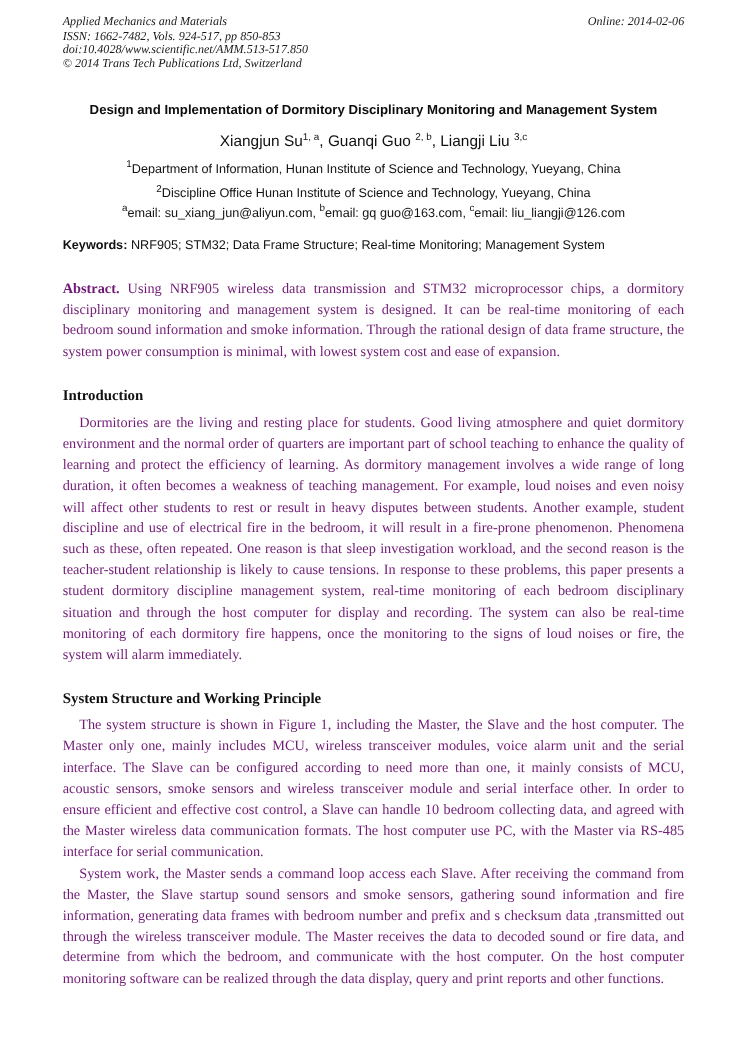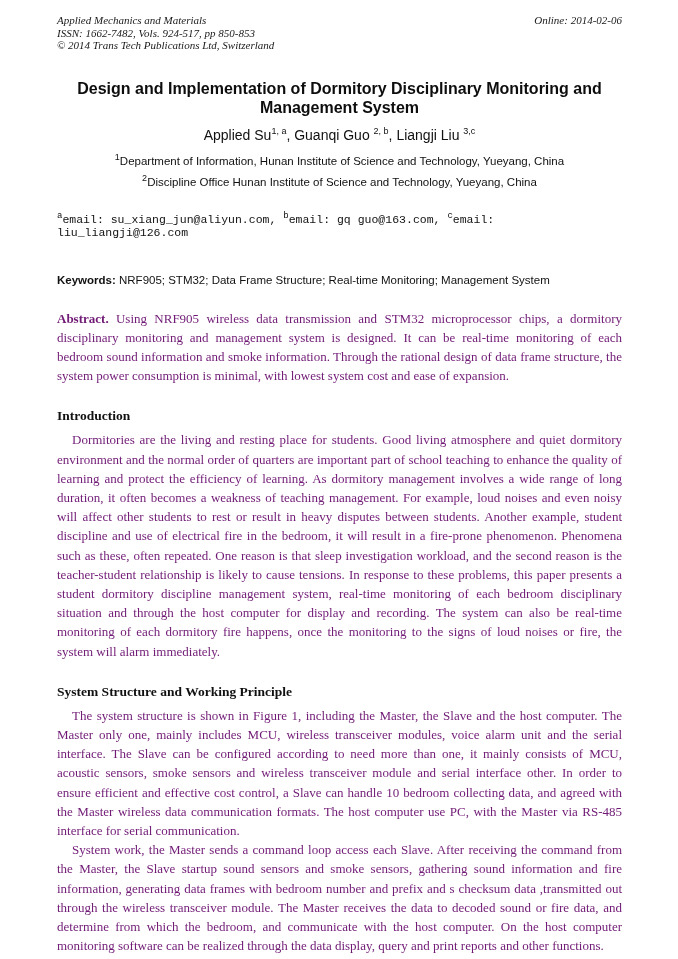--- a/index.html
+++ b/index.html
@@ -29,21 +29,21 @@
     color: #191919;
   }
   .hdr-left div { white-space: nowrap; }
   .hdr-right { white-space: nowrap; }
   
   .title {
     margin: 27px 8px 0 8px;
     text-align: center;
     font-family: "Liberation Sans", sans-serif;
     font-weight: bold;
-    font-size: 16px;
+    font-size: 12px;
     line-height: 19px;
     color: #0d0d0d;
   }
   .authors {
     margin-top: 9px;
     text-align: center;
     font-family: "Liberation Sans", sans-serif;
     font-size: 14px;
     line-height: 18px;
   }
@@ -53,28 +53,28 @@
     line-height: 0;
   }
   .affil {
     margin-top: 7px;
     text-align: center;
     font-family: "Liberation Sans", sans-serif;
     font-size: 11.5px;
     line-height: 21.5px;
   }
   .emails {
-    margin-top: 19px;
-    text-align: left;
-    font-family: Liberation Mono, monospace;
+    margin-top: 1px;
+    text-align: center;
+    font-family: Liberation Sans, sans-serif;
     font-size: 11.5px;
   }
   
   .keywords {
-    margin-top: 34px;
+    margin-top: 16px;
     font-family: "Liberation Sans", sans-serif;
     font-size: 11.5px;
     line-height: 15px;
   }
   .keywords .kw-label { font-weight: bold; }
   
   .body-text {
     font-family: "Liberation Serif", serif;
     font-size: 13px;
     line-height: 19.2px;
@@ -99,28 +99,29 @@
 </style>
 </head>
 <body>
 
 <div class="page">
 
   <div class="hdr">
     <div class="hdr-left">
       <div>Applied Mechanics and Materials</div>
       <div>ISSN: 1662-7482, Vols. 924-517, pp 850-853</div>
+      <div>doi:10.4028/www.scientific.net/AMM.513-517.850</div>
       <div>© 2014 Trans Tech Publications Ltd, Switzerland</div>
     </div>
     <div class="hdr-right">Online: 2014-02-06</div>
   </div>
 
   <div class="title">Design and Implementation of Dormitory Disciplinary Monitoring and Management System</div>
 
-  <div class="authors"><span>Applied Su</span><sup>1, a</sup><span>, </span><span>Guanqi Guo </span><sup>2, b</sup><span>, </span><span>Liangji Liu </span><sup>3,c</sup></div>
+  <div class="authors"><span>Xiangjun Su</span><sup>1, a</sup><span>, </span><span>Guanqi Guo </span><sup>2, b</sup><span>, </span><span>Liangji Liu </span><sup>3,c</sup></div>
 
   <div class="affil">
     <div><sup>1</sup><span>Department of Information, Hunan Institute of Science and Technology, Yueyang, China</span></div>
     <div><sup>2</sup><span>Discipline Office Hunan Institute of Science and Technology, Yueyang, China</span></div>
   </div>
 
   <div class="emails"><sup>a</sup><span>email: su_xiang_jun@aliyun.com, </span><sup>b</sup><span>email: gq guo@163.com, </span><sup>c</sup><span>email: liu_liangji@126.com</span></div>
 
   <div class="keywords"><span class="kw-label">Keywords:</span><span> NRF905; STM32; Data Frame Structure; Real-time Monitoring; Management System</span></div>
 

